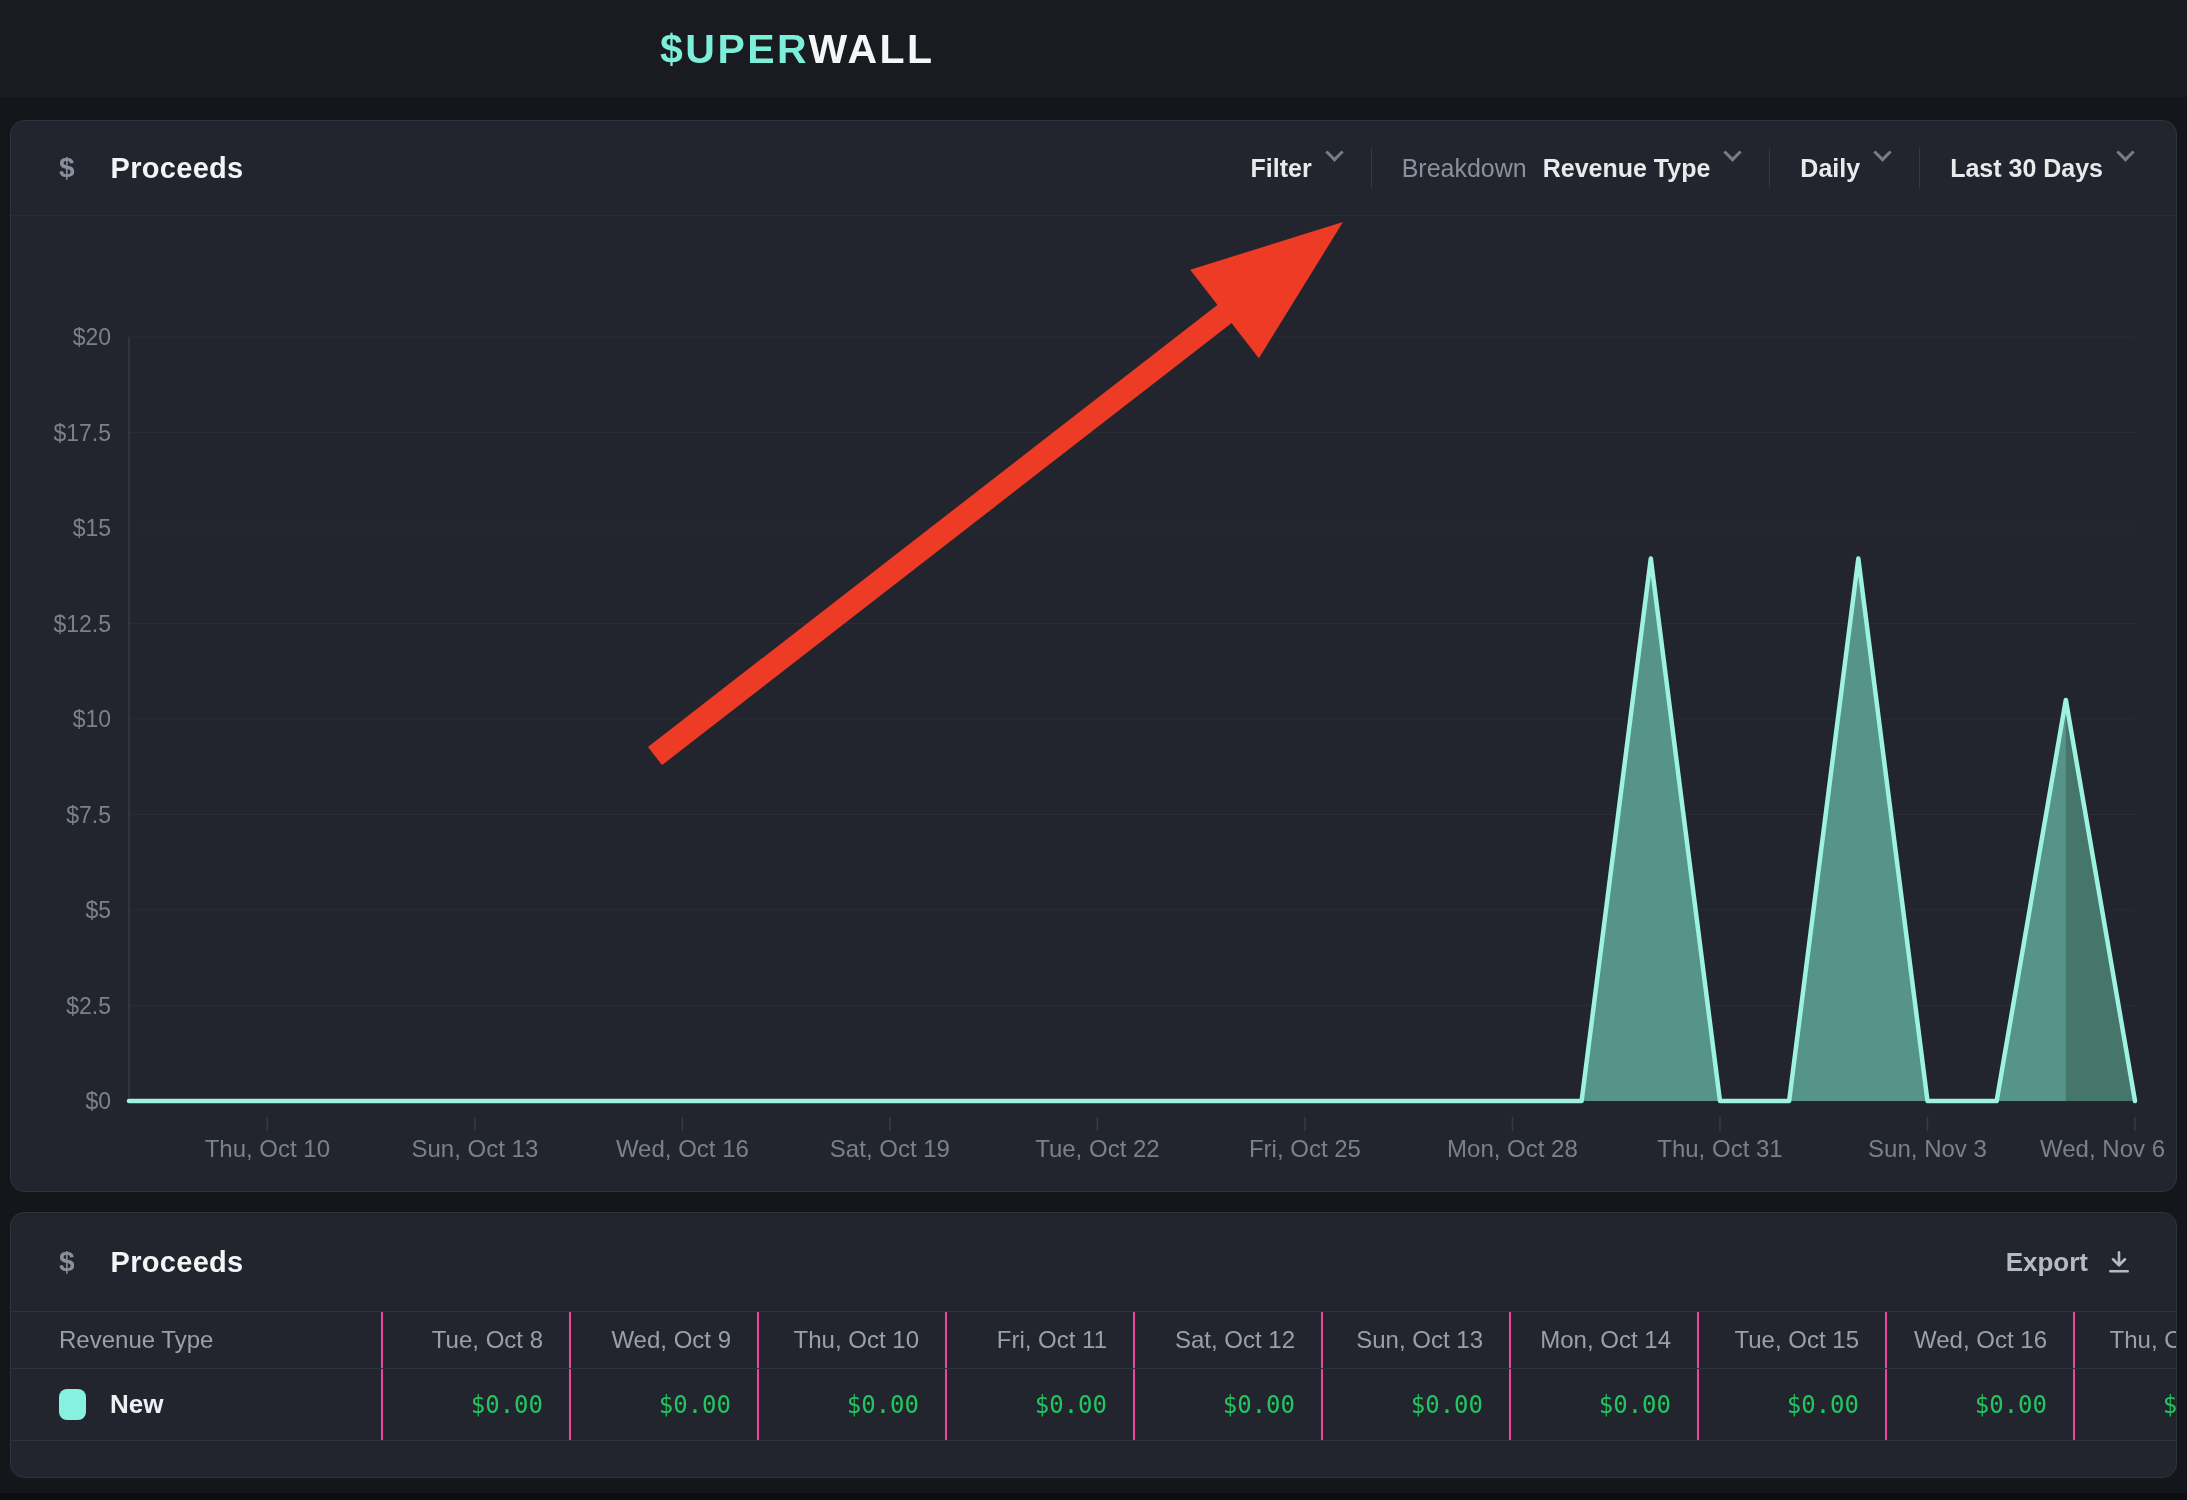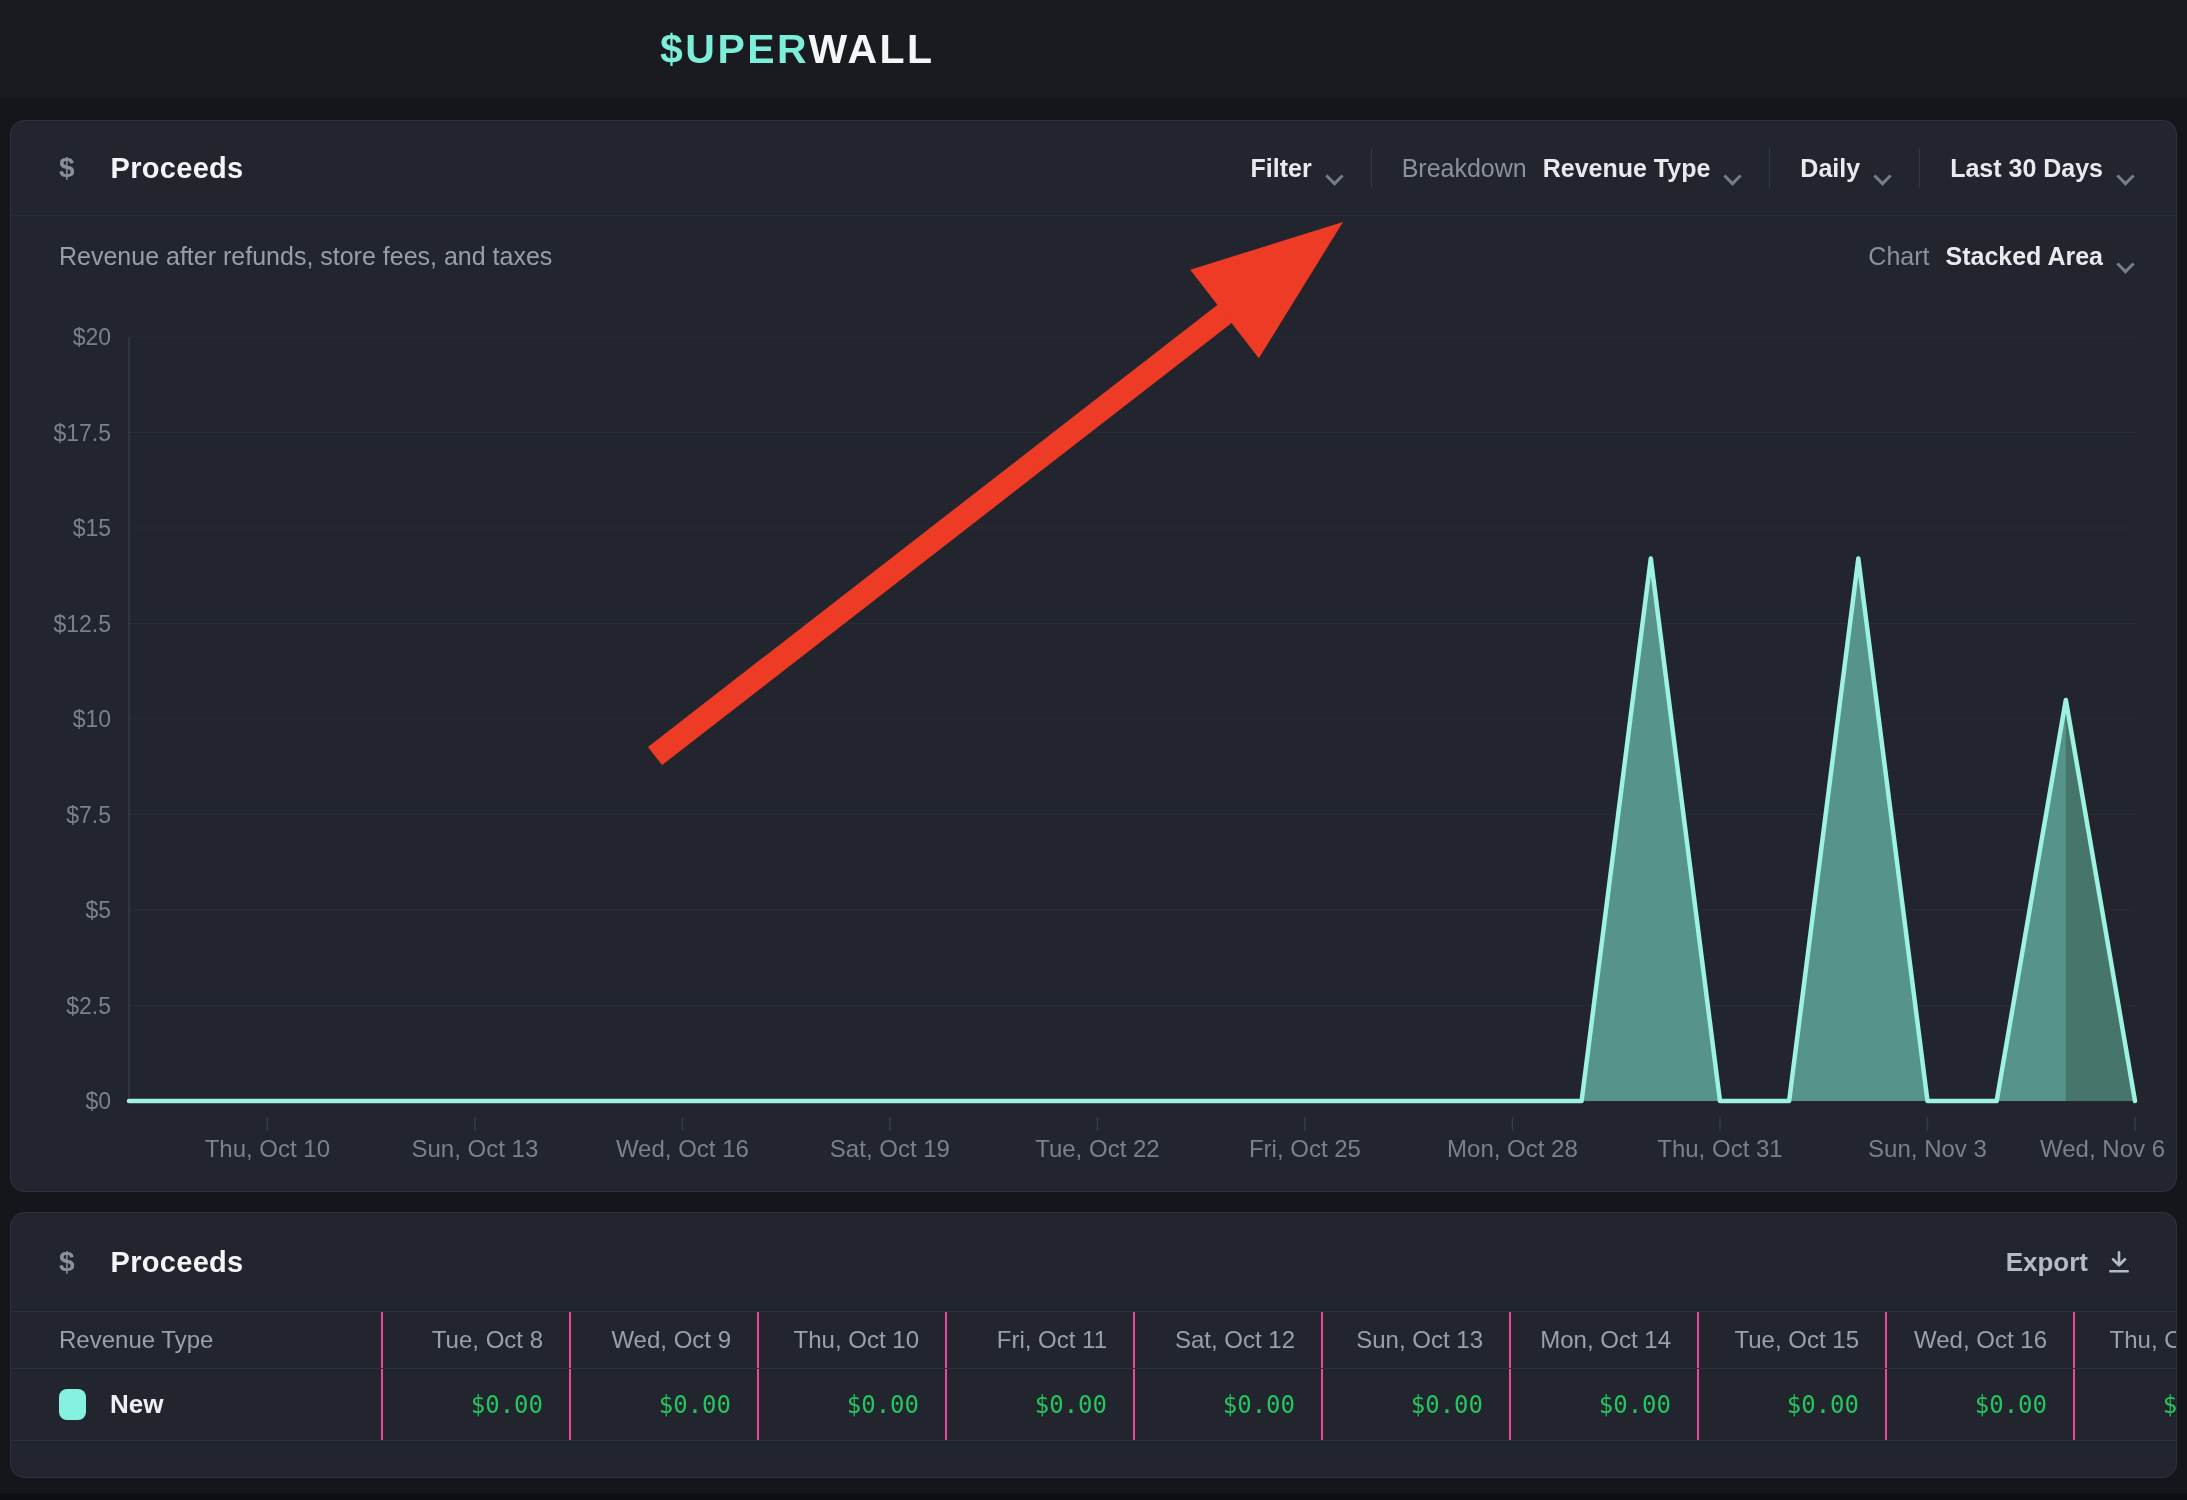--- a/index.html
+++ b/index.html
@@ -16,21 +16,21 @@
   .chart-panel { top:120px; height:1072px; }
   .table-panel { top:1212px; height:266px; }
 
   .panel-header { display:flex; justify-content:space-between; align-items:center; height:95px; padding:0 44px 0 48px; border-bottom:1px solid #282c35; }
   .table-panel .panel-header { height:98px; border-bottom:none; }
   .title-group { display:flex; align-items:center; gap:36px; }
   .dollar { color:#8a909b; font-size:28px; font-weight:700; }
   .panel-title { color:#f3f5f7; font-size:29px; font-weight:700; letter-spacing:.3px; }
 
   .controls { display:flex; align-items:center; gap:30px; }
-  .control { display:flex; align-items:flex-end; gap:16px; background:none; border:none; color:#e8eaee; font-size:25px; font-weight:600; font-family:inherit; cursor:pointer; white-space:nowrap; }
+  .control { display:flex; align-items:flex-start; gap:16px; background:none; border:none; color:#e8eaee; font-size:25px; font-weight:600; font-family:inherit; cursor:pointer; white-space:nowrap; }
   .muted { color:#8b919c; font-weight:500; }
   .vsep { width:1px; height:40px; background:#343945; }
   .chev { width:13px; height:13px; border-right:3px solid #767d88; border-bottom:3px solid #767d88; transform:rotate(45deg); margin-top:-8px; flex:none; }
 
   .subheader { display:flex; justify-content:space-between; align-items:center; height:80px; padding:0 44px 0 48px; }
   .subtitle { color:#989ea9; font-size:25px; }
 
   .chart-wrap { position:absolute; left:0; top:0; width:2165px; height:1070px; pointer-events:none; }
   .chart-wrap svg { position:absolute; left:0; top:0; }
 
@@ -79,28 +79,20 @@
       <button class="control">
         <span>Daily</span>
         <span class="chev"></span>
       </button>
       <span class="vsep"></span>
       <button class="control">
         <span>Last 30 Days</span>
         <span class="chev"></span>
       </button>
     </div>
-  </div>
-  <div class="subheader">
-    <span class="subtitle">Revenue after refunds, store fees, and taxes</span>
-    <button class="control">
-      <span class="muted">Chart</span>
-      <span>Stacked Area</span>
-      <span class="chev"></span>
-    </button>
   </div>
   <div class="chart-wrap">
     <svg id="chart-svg" width="2165" height="1070" viewBox="0 0 2165 1070">
         <line x1="118" y1="980" x2="2124" y2="980" stroke="#282d36" stroke-width="1"></line>
         <text x="100" y="988" fill="#7b818c" font-size="23" text-anchor="end">$0</text>
         <line x1="118" y1="884.5" x2="2124" y2="884.5" stroke="#282d36" stroke-width="1"></line>
         <text x="100" y="892.5" fill="#7b818c" font-size="23" text-anchor="end">$2.5</text>
         <line x1="118" y1="789" x2="2124" y2="789" stroke="#282d36" stroke-width="1"></line>
         <text x="100" y="797" fill="#7b818c" font-size="23" text-anchor="end">$5</text>
         <line x1="118" y1="693.5" x2="2124" y2="693.5" stroke="#282d36" stroke-width="1"></line>

